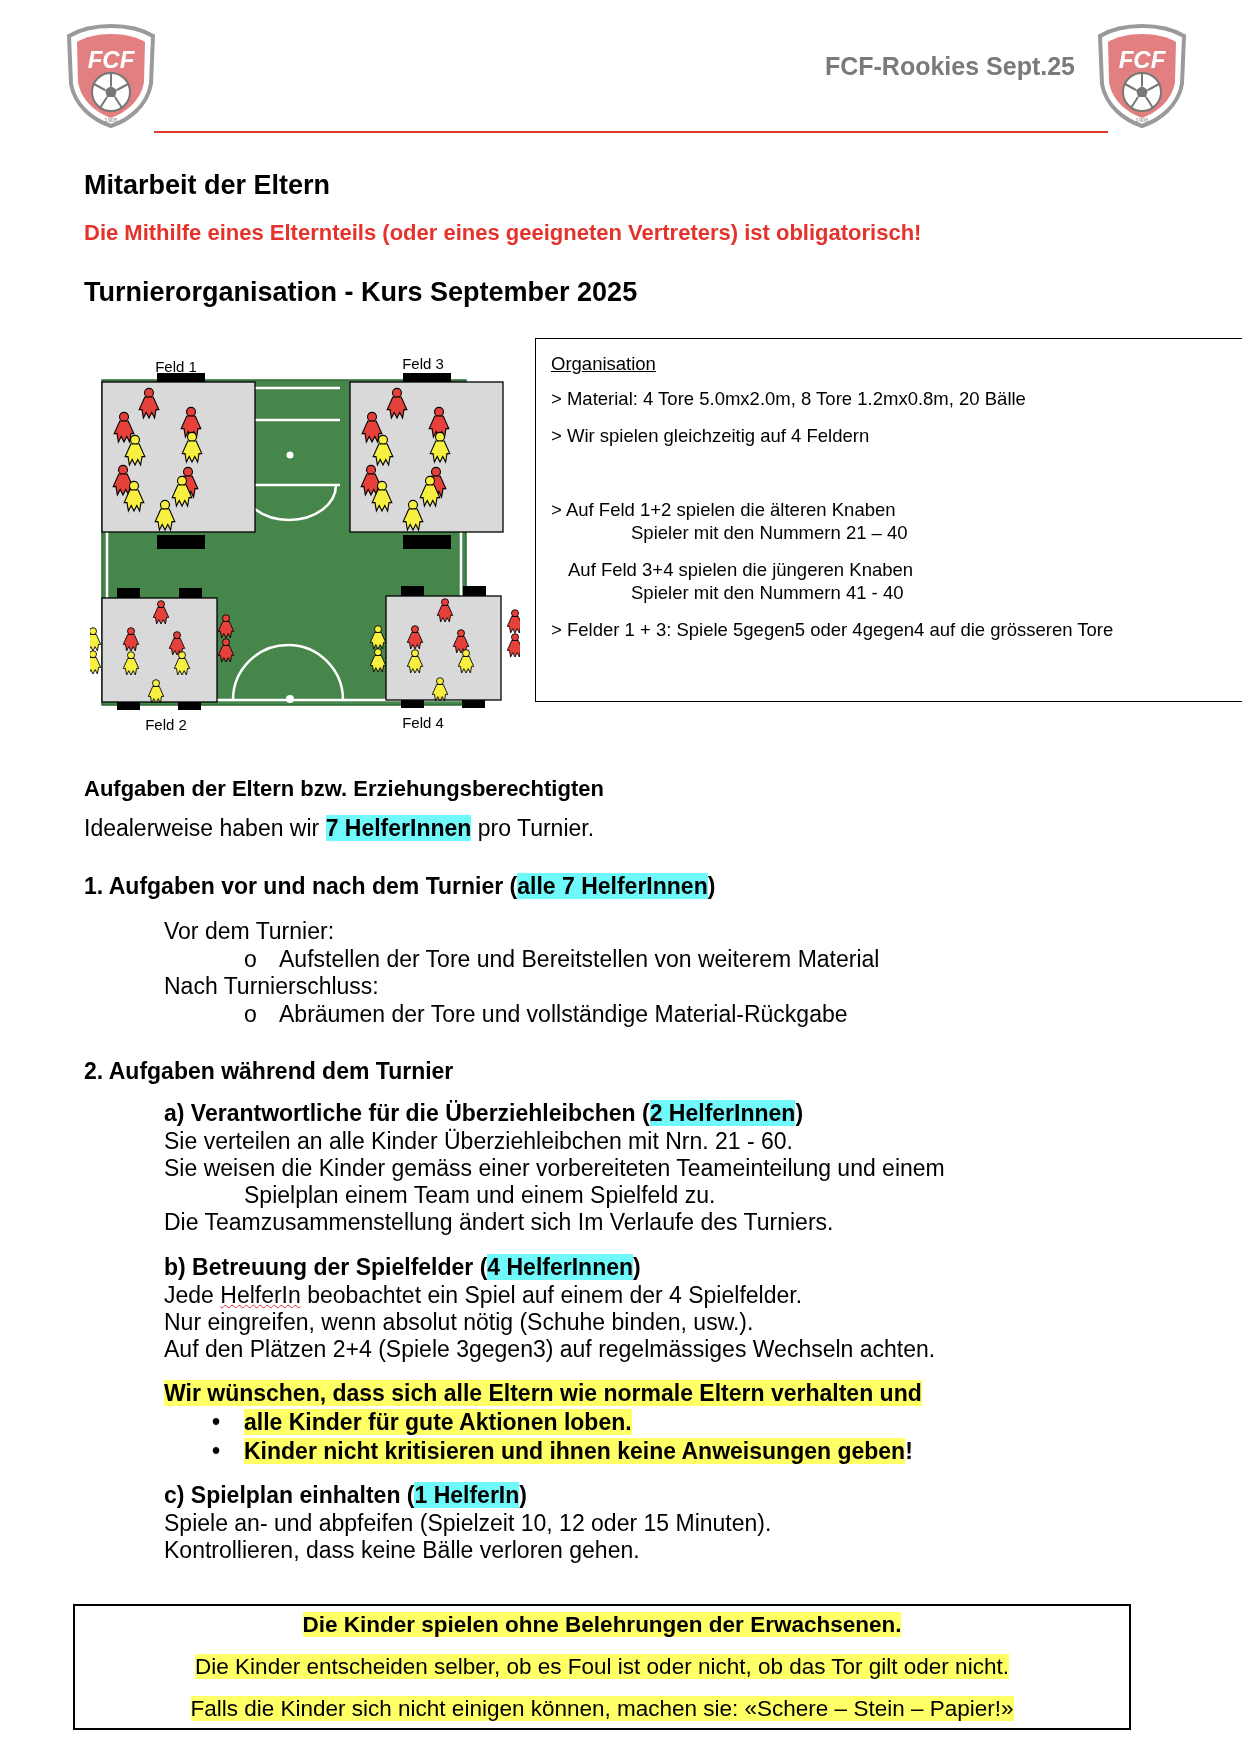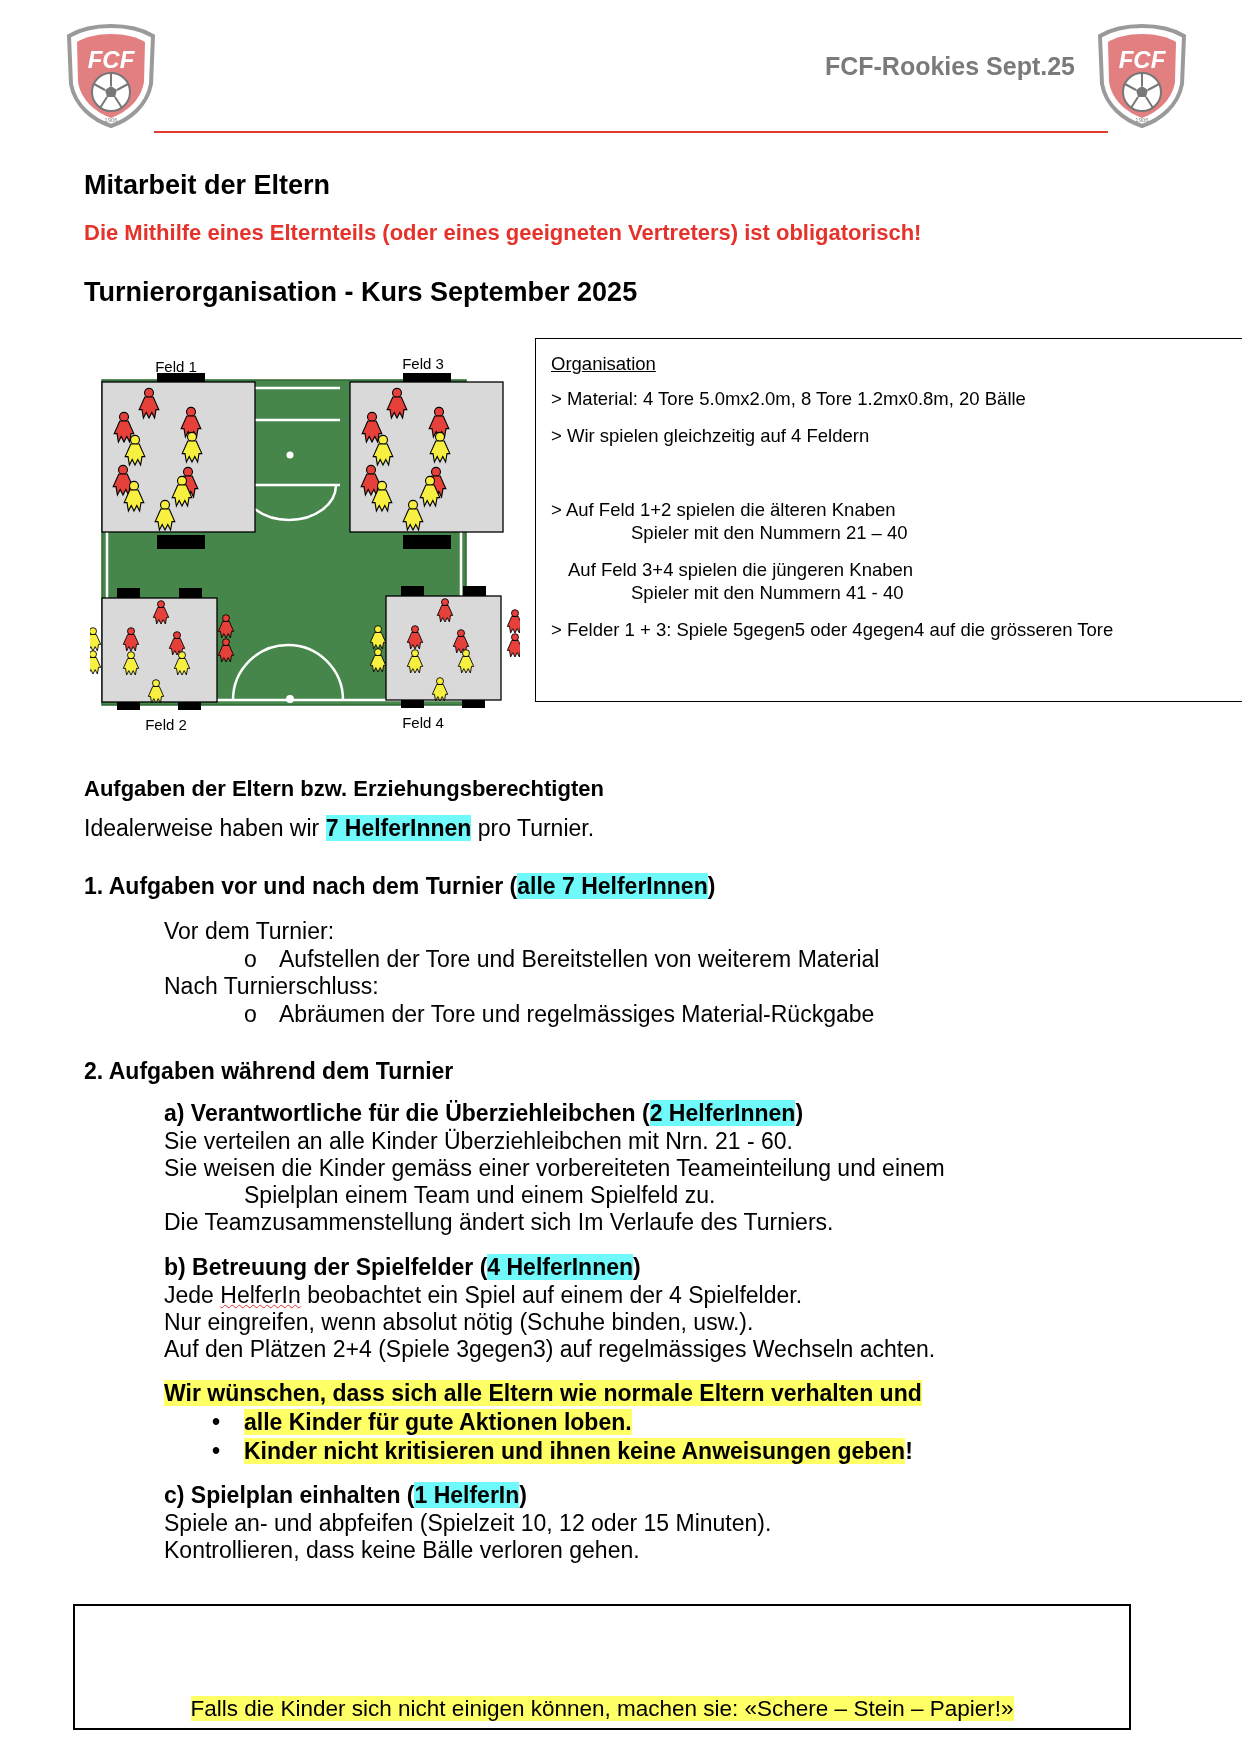--- a/index.html
+++ b/index.html
@@ -168,21 +168,21 @@
 </div>
 
 <div class="txt b" style="left:84px;top:873px;">
   <span>1. Aufgaben vor und nach dem Turnier (</span><span class="hl-cyan">alle 7 HelferInnen</span><span>)</span>
 </div>
 <div class="txt" style="left:164px;top:918px;">Vor dem Turnier:</div>
 <div class="txt" style="left:244px;top:946px;">o</div>
 <div class="txt" style="left:279px;top:946px;">Aufstellen der Tore und Bereitstellen von weiterem Material</div>
 <div class="txt" style="left:164px;top:973px;">Nach Turnierschluss:</div>
 <div class="txt" style="left:244px;top:1001px;">o</div>
-<div class="txt" style="left:279px;top:1001px;">Abräumen der Tore und regelmässiges Material-Rückgabe</div>
+<div class="txt" style="left:279px;top:1001px;">Abräumen der Tore und vollständige Material-Rückgabe</div>
 
 <div class="txt b" style="left:84px;top:1058px;">2. Aufgaben während dem Turnier</div>
 
 <div class="txt b" style="left:164px;top:1100px;">
   <span>a) Verantwortliche für die Überziehleibchen (</span><span class="hl-cyan">2 HelferInnen</span><span>)</span>
 </div>
 <div class="txt" style="left:164px;top:1128px;">Sie verteilen an alle Kinder Überziehleibchen mit Nrn. 21 - 60.</div>
 <div class="txt" style="left:164px;top:1155px;">Sie weisen die Kinder gemäss einer vorbereiteten Teameinteilung und einem</div>
 <div class="txt" style="left:244px;top:1182px;">Spielplan einem Team und einem Spielfeld zu.</div>
 <div class="txt" style="left:164px;top:1209px;">Die Teamzusammenstellung ändert sich Im Verlaufe des Turniers.</div>
@@ -202,14 +202,16 @@
 <div class="txt b" style="left:212px;top:1438px;">•</div>
 <div class="txt b" style="left:244px;top:1438px;"><span class="hl-yellow">Kinder nicht kritisieren und ihnen keine Anweisungen geben</span><span>!</span></div>
 
 <div class="txt b" style="left:164px;top:1482px;">
   <span>c) Spielplan einhalten (</span><span class="hl-cyan">1 HelferIn</span><span>)</span>
 </div>
 <div class="txt" style="left:164px;top:1510px;">Spiele an- und abpfeifen (Spielzeit 10, 12 oder 15 Minuten).</div>
 <div class="txt" style="left:164px;top:1537px;">Kontrollieren, dass keine Bälle verloren gehen.</div>
 
 <div class="bottom-box">
+  <div class="row b" style="top:6px;"><span class="hl-yellow">Die Kinder spielen ohne Belehrungen der Erwachsenen.</span></div>
+  <div class="row" style="top:48px;"><span class="hl-yellow">Die Kinder entscheiden selber, ob es Foul ist oder nicht, ob das Tor gilt oder nicht.</span></div>
   <div class="row" style="top:90px;"><span class="hl-yellow">Falls die Kinder sich nicht einigen können, machen sie: «Schere – Stein – Papier!»</span></div>
 </div>
 
 </body></html>

